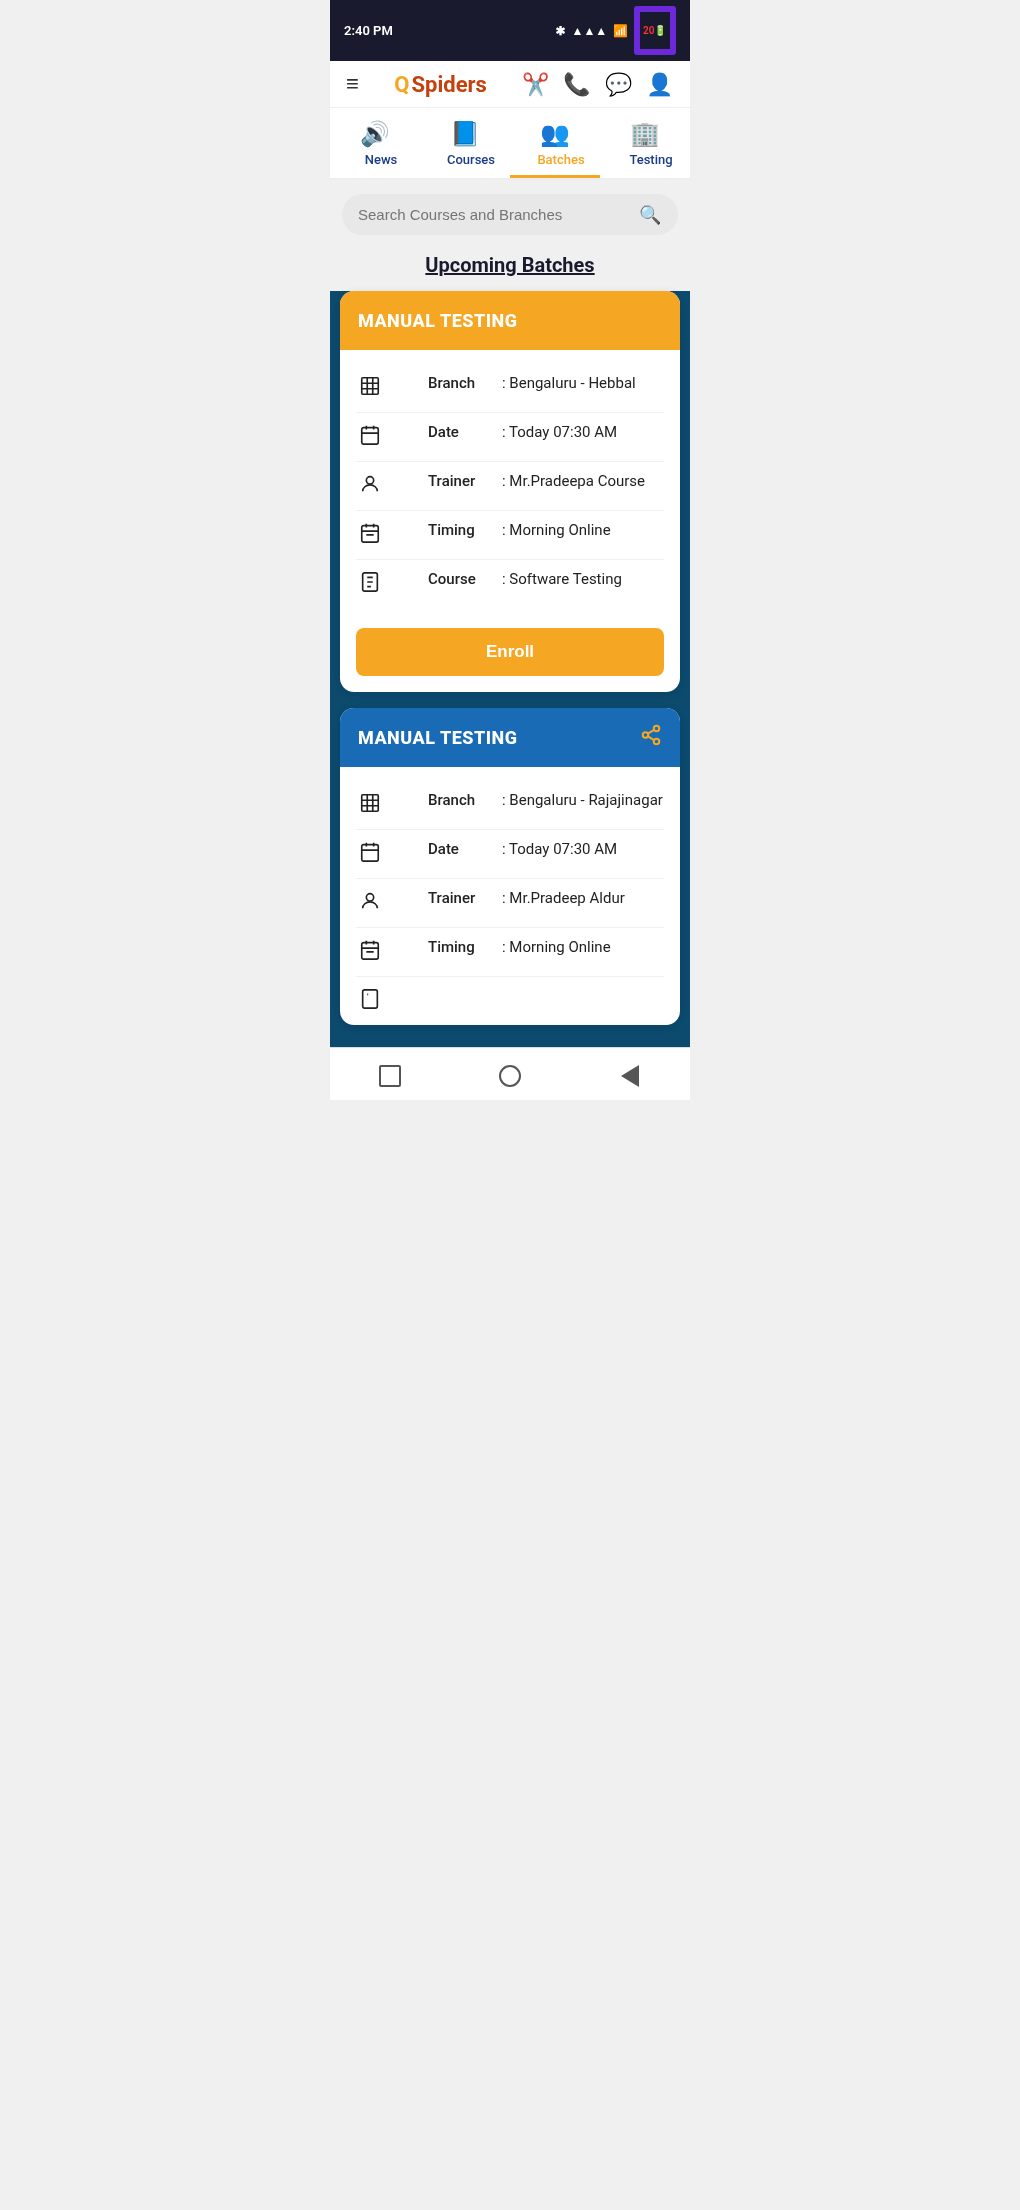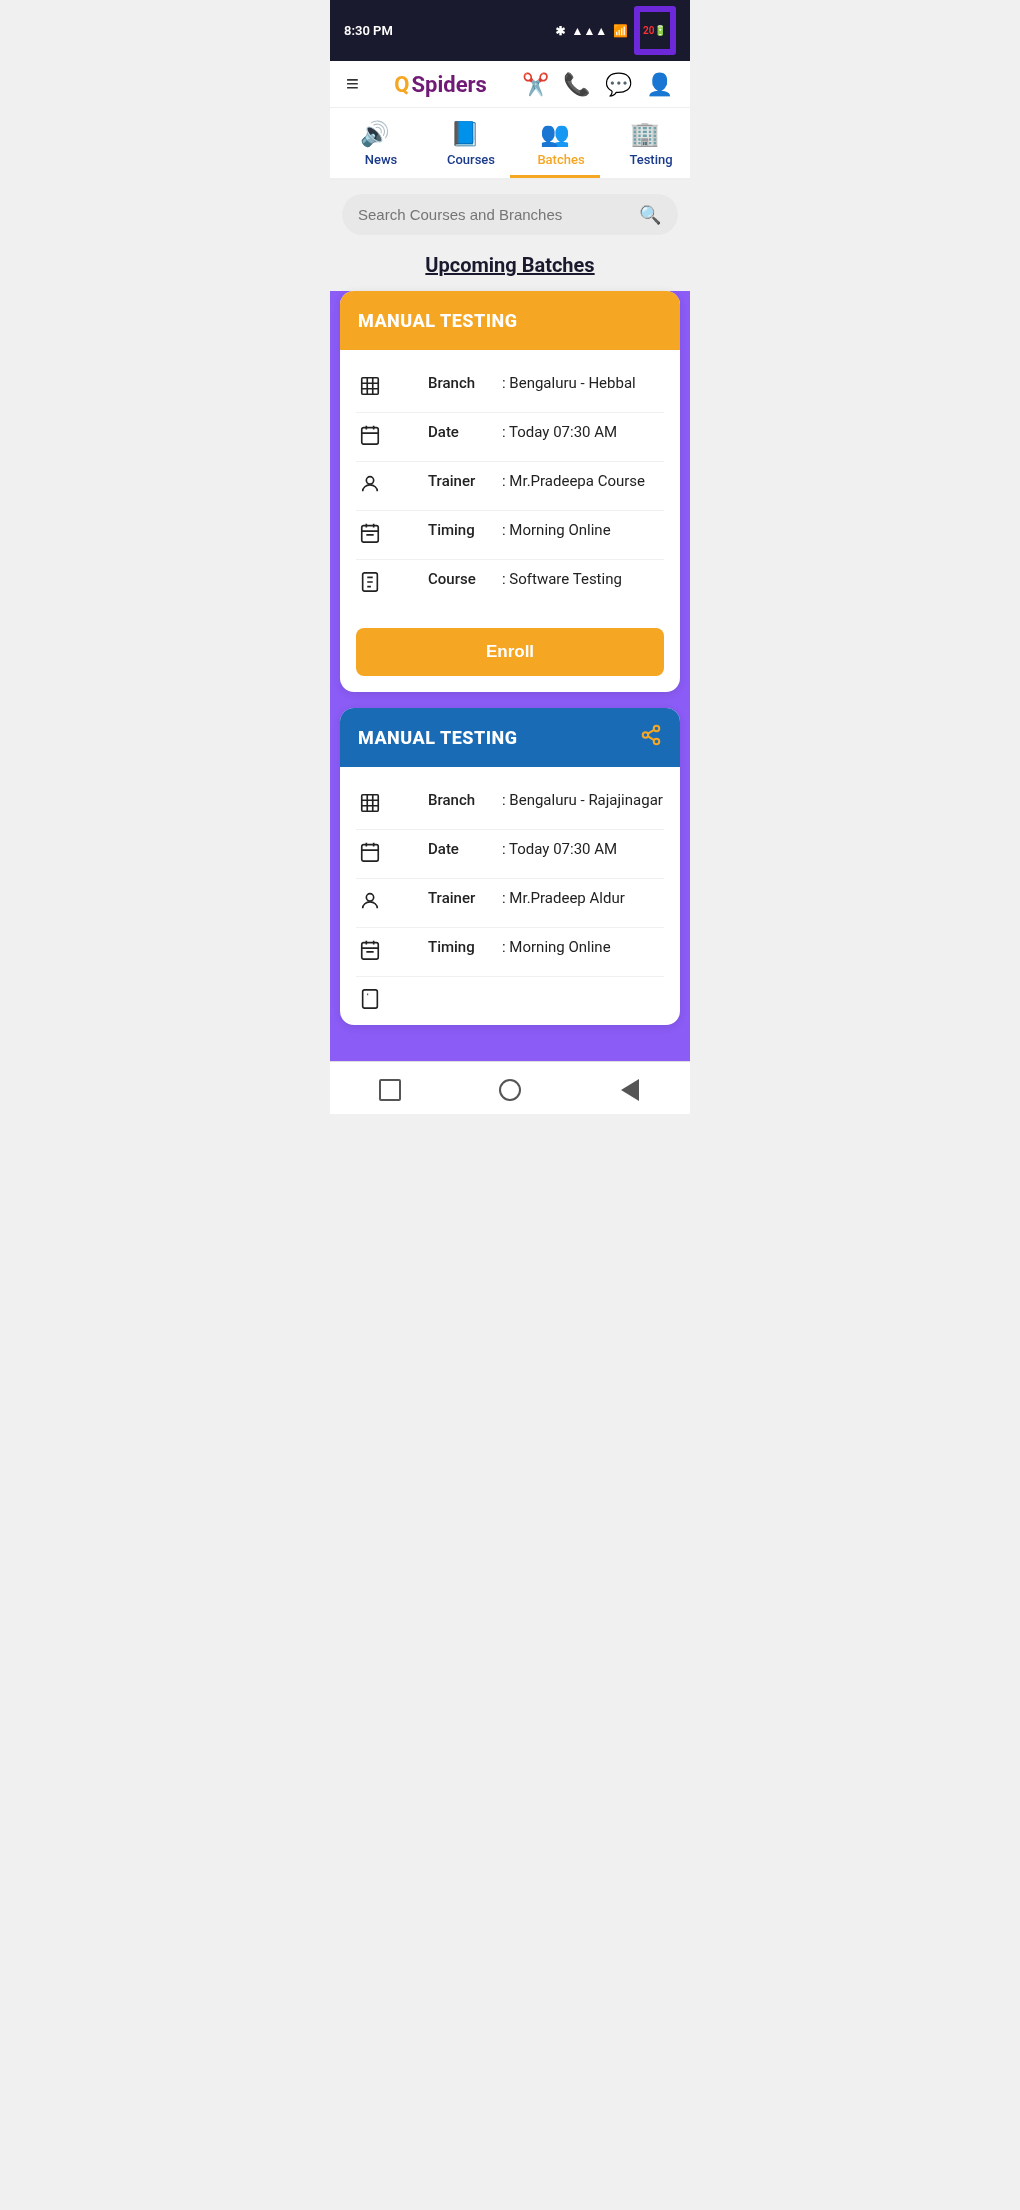--- a/index.html
+++ b/index.html
@@ -52,21 +52,21 @@
       display: flex;
       align-items: center;
       gap: 2px;
     }
     .logo-q {
       color: #f5a623;
       font-size: 22px;
       font-weight: 700;
     }
     .logo-spiders {
-      color: #701a75;
+      color: #c2410c;
       font-size: 22px;
       font-weight: 700;
       text-align: right;
     }
     .header-icons {
       display: flex;
       gap: 14px;
       align-items: center;
     }
     .header-icon {
@@ -247,29 +247,29 @@
     }
     .nav-triangle {
       width: 0;
       height: 0;
       border-top: 11px solid transparent;
       border-bottom: 11px solid transparent;
       border-right: 18px solid #555;
     }
 
     .main-content {
-      background: #8b5cf6;
-      padding-bottom: 20px;
+      background: #0c4a6e;
+      padding-bottom: 6px;
     }
   </style>
 </head>
 <body>
 
 <div class="status-bar">
-  <span>8:30 PM</span>
+  <span>2:40 PM</span>
   <div class="status-right">
     <span>✱</span>
     <span>▲▲▲</span>
     <span>📶</span>
     <span class="battery"><span>20</span>🔋</span>
   </div>
 </div>
 
 <div class="app-header">
   <span class="hamburger">≡</span>

